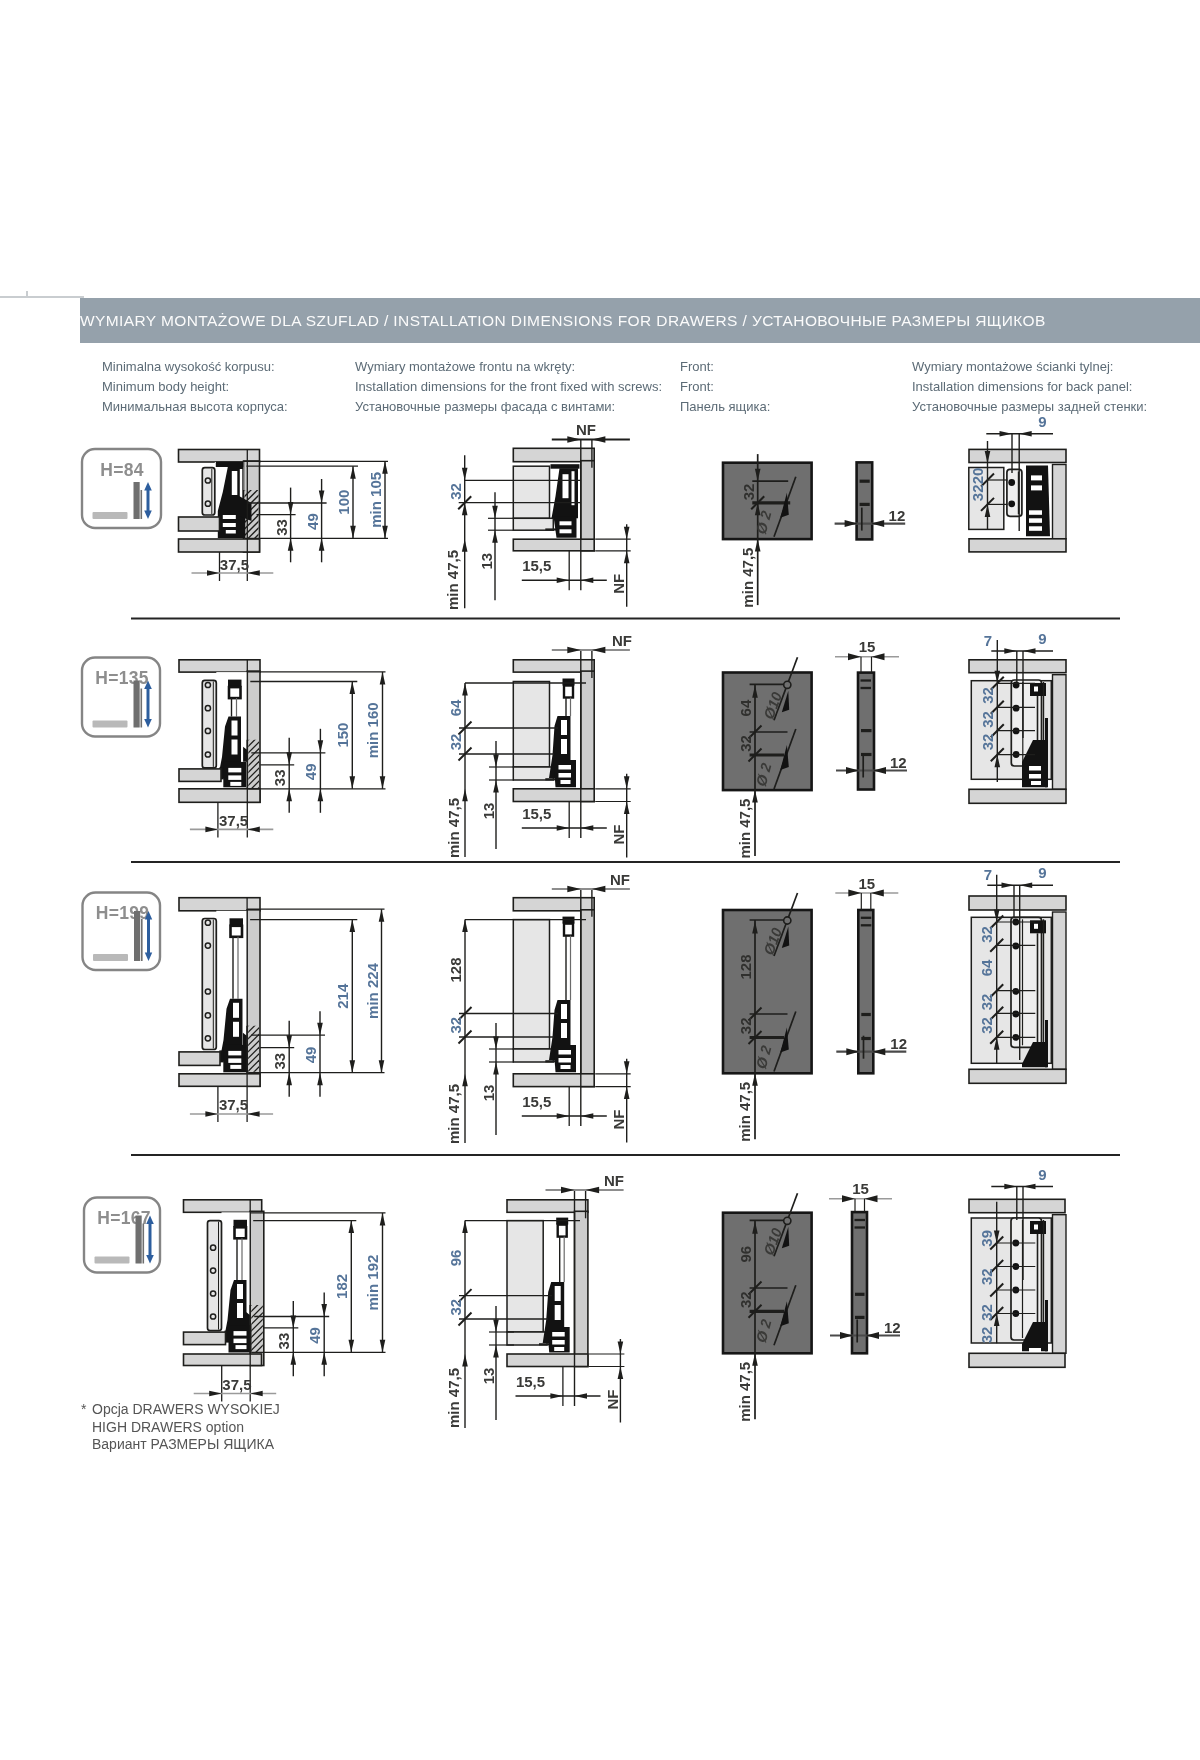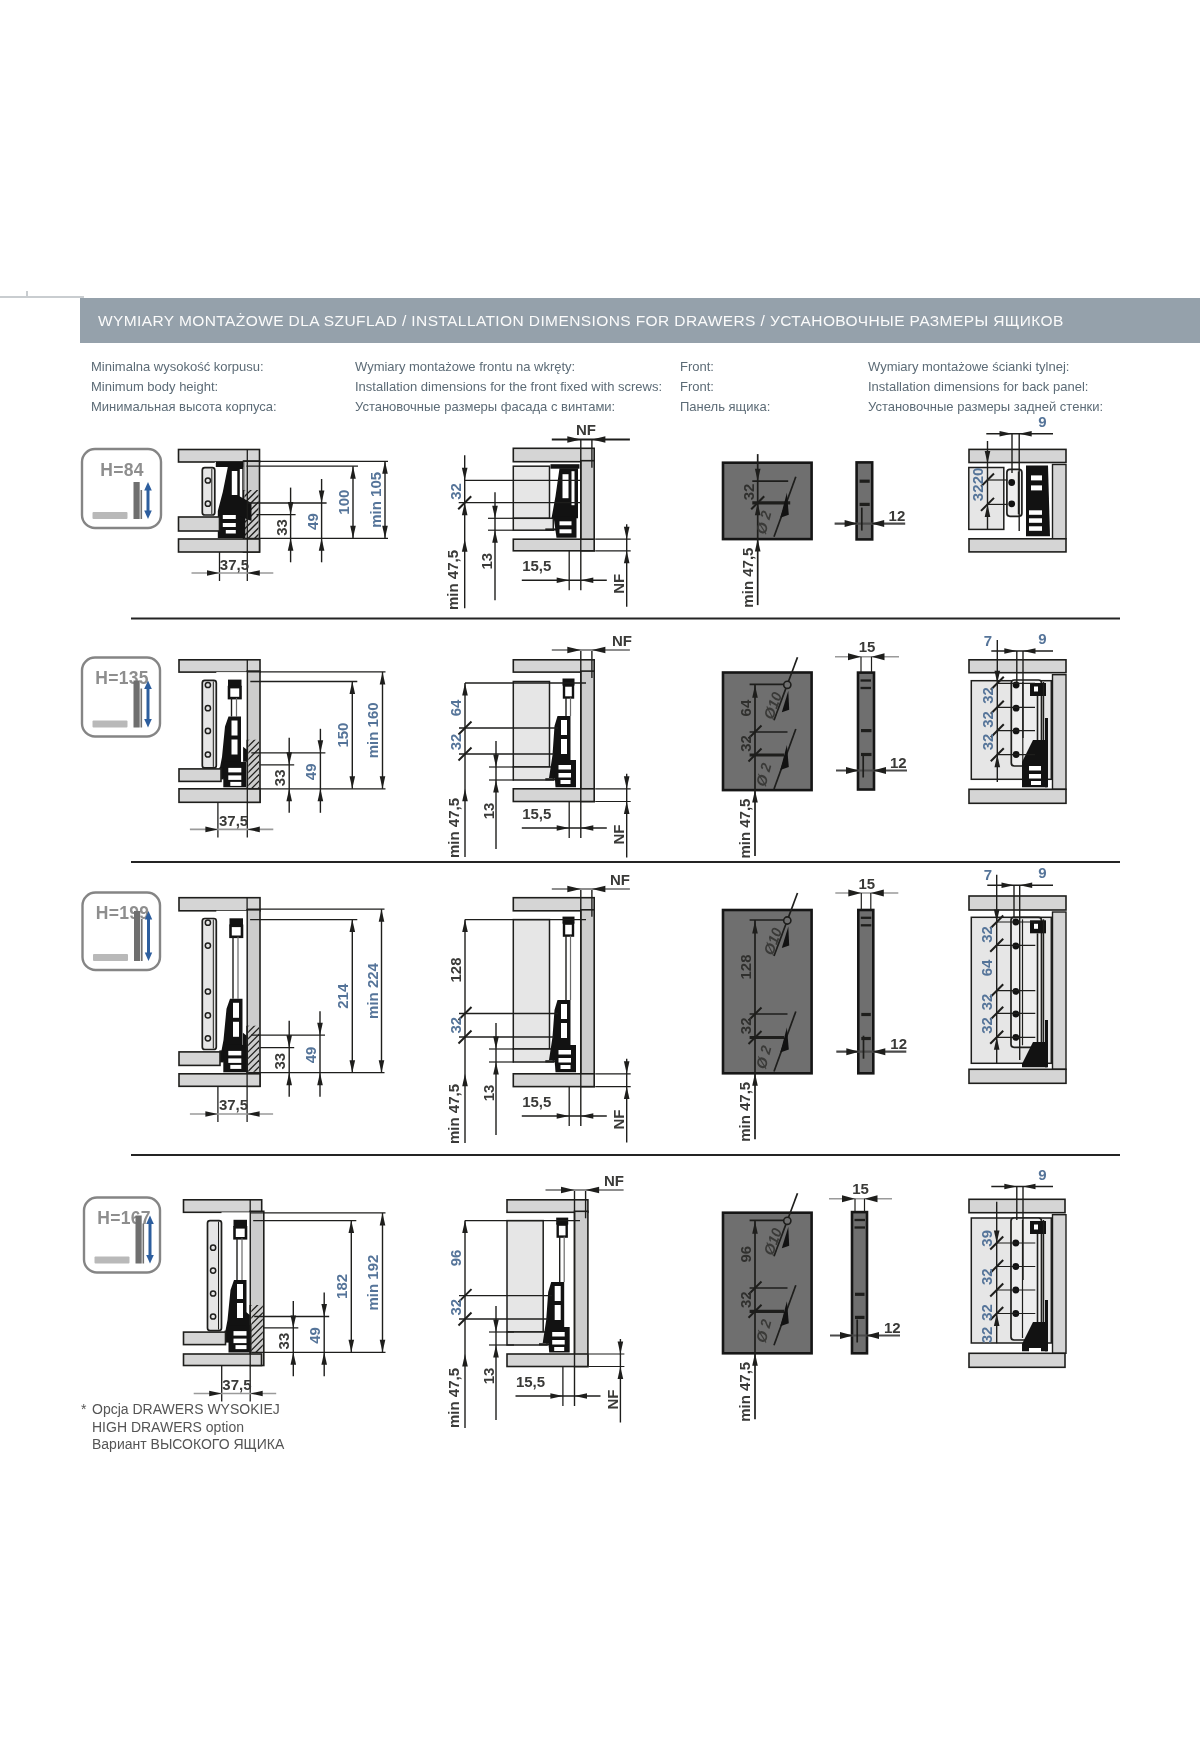--- a/index.html
+++ b/index.html
@@ -1,34 +1,34 @@
 <!DOCTYPE html>
 <html><head><meta charset="utf-8">
 <style>
 html,body{margin:0;padding:0;background:#ffffff;width:1200px;height:1760px;overflow:hidden}
 *{font-family:"Liberation Sans",sans-serif;box-sizing:border-box}
 .hdr{position:absolute;left:80px;top:298px;width:1120px;height:45px;background:#95a1ab;color:#fbfbfb;
- font-size:15.5px;letter-spacing:0.4px;line-height:45px;padding-left:18px}
+ font-size:15.5px;letter-spacing:0.4px;line-height:45px;}
 .colh{position:absolute;top:357px;font-size:13px;color:#5c6b76;line-height:20.2px}
 .foot{position:absolute;left:81px;top:1401px;font-size:14px;color:#555;line-height:17.6px}
 </style></head>
 <body>
 
 <div style="position:absolute;left:0;top:296px;width:84px;height:1.5px;background:#c9cdd0"></div>
 <div style="position:absolute;left:26px;top:291px;width:1.5px;height:6px;background:#c9cdd0"></div>
 
 <div class="hdr">WYMIARY MONTAŻOWE DLA SZUFLAD / INSTALLATION DIMENSIONS FOR DRAWERS / УСТАНОВОЧНЫЕ РАЗМЕРЫ ЯЩИКОВ</div>
 
-<div class="colh" style="left:91px">Minimalna wysokość korpusu:<br>Minimum body height:<br>Минимальная высота корпуса:</div>
+<div class="colh" style="left:102px">Minimalna wysokość korpusu:<br>Minimum body height:<br>Минимальная высота корпуса:</div>
 
 <div class="colh" style="left:355px">Wymiary montażowe frontu na wkręty:<br>Installation dimensions for the front fixed with screws:<br>Установочные размеры фасада с винтами:</div>
 
 <div class="colh" style="left:680px">Front:<br>Front:<br>Панель ящика:</div>
 
-<div class="colh" style="left:868px">Wymiary montażowe ścianki tylnej:<br>Installation dimensions for back panel:<br>Установочные размеры задней стенки:</div>
+<div class="colh" style="left:912px">Wymiary montażowe ścianki tylnej:<br>Installation dimensions for back panel:<br>Установочные размеры задней стенки:</div>
 
 <svg width="1200" height="1760" viewBox="0 0 1200 1760" style="position:absolute;left:0;top:0">
 
 <rect x="82.0" y="449.0" width="79.0" height="79.0" fill="#ffffff" rx="13" stroke="#858585" stroke-width="2.4"></rect>
 <text x="122.0" y="475.5" text-anchor="middle" font-size="17.5" font-weight="bold" fill="#8e8e8e" letter-spacing="0.3">H=84</text>
 
 <rect x="92.5" y="512.0" width="35.0" height="7.0" fill="#b9b9b9" rx="1"></rect>
 <rect x="133.5" y="482.0" width="6.2" height="37.0" fill="#6f6f6f"></rect>
 <line x1="141.3" y1="490.0" x2="141.3" y2="519.0" stroke="#6f6f6f" stroke-width="1.6"></line>
 <line x1="148.0" y1="488.0" x2="148.0" y2="514.0" stroke="#2d5e9e" stroke-width="3.0"></line>
@@ -958,12 +958,12 @@
 <text x="986.7" y="1238.3" transform="rotate(-90 986.7 1238.3)" text-anchor="middle" dominant-baseline="central" font-size="15" font-weight="bold" fill="#557499">39</text>
 <text x="986.7" y="1276.7" transform="rotate(-90 986.7 1276.7)" text-anchor="middle" dominant-baseline="central" font-size="15" font-weight="bold" fill="#557499">32</text>
 <text x="986.7" y="1312.5" transform="rotate(-90 986.7 1312.5)" text-anchor="middle" dominant-baseline="central" font-size="15" font-weight="bold" fill="#557499">32</text>
 <text x="986.7" y="1335.0" transform="rotate(-90 986.7 1335.0)" text-anchor="middle" dominant-baseline="central" font-size="15" font-weight="bold" fill="#557499">32</text>
 
 <line x1="131.0" y1="618.5" x2="1120.0" y2="618.5" stroke="#242424" stroke-width="2.2"></line>
 <line x1="131.0" y1="862.0" x2="1120.0" y2="862.0" stroke="#242424" stroke-width="2.2"></line>
 <line x1="131.0" y1="1155.0" x2="1120.0" y2="1155.0" stroke="#242424" stroke-width="2.2"></line>
 </svg>
 
-<div class="foot"><span style="position:absolute;left:0px">*</span><span style="padding-left:11px">Opcja DRAWERS WYSOKIEJ</span><br><span style="padding-left:11px">HIGH DRAWERS option</span><br><span style="padding-left:11px">Вариант ВЫСОКОГО ЯЩИКА</span></div>
+<div class="foot"><span style="position:absolute;left:0px">*</span><span style="padding-left:11px">Opcja DRAWERS WYSOKIEJ</span><br><span style="padding-left:11px">HIGH DRAWERS option</span><br><span style="padding-left:11px">Вариант РАЗМЕРЫ ЯЩИКА</span></div>
 </body></html>

